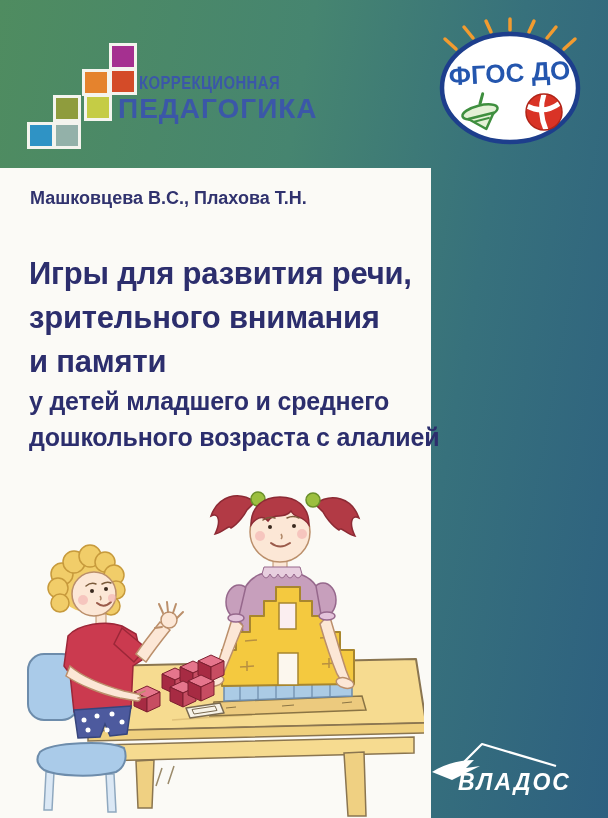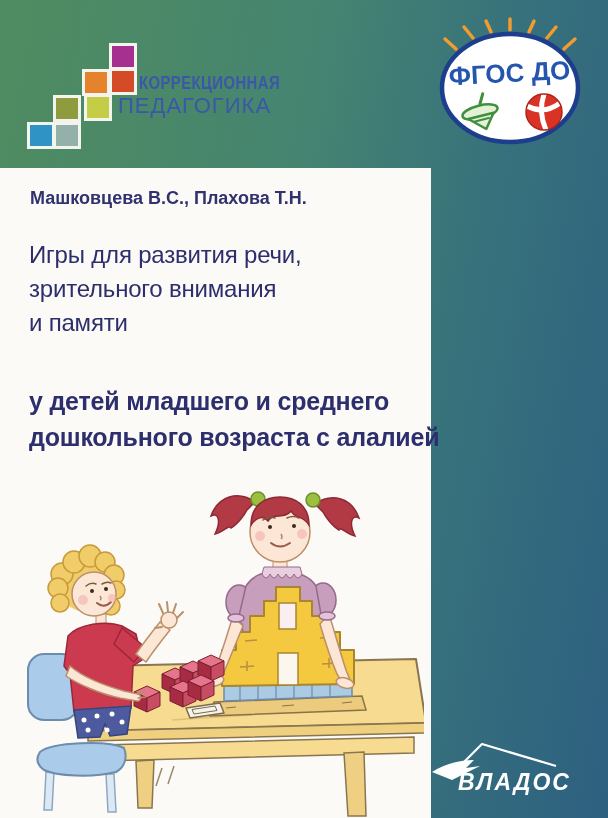--- a/index.html
+++ b/index.html
@@ -5,25 +5,25 @@
   html,body{margin:0;padding:0;}
   body{width:608px;height:818px;font-family:"Liberation Sans",sans-serif;background:#ffffff;}
   .cover{position:absolute;left:0;top:0;width:608px;height:818px;overflow:hidden;
          background:linear-gradient(100deg,#4f8c60 0%,#468570 42%,#37717c 70%,#2d6080 100%);}
   
   .panel{position:absolute;left:0;top:168px;width:431px;height:650px;background:#fbfaf6;}
   
   .sq{position:absolute;width:22px;height:21px;border:3px solid #f4f4ee;box-sizing:content-box;}
   .series-line1{position:absolute;left:139px;top:73px;font-size:17.5px;font-weight:bold;
                 color:#3b57a8;transform:scaleX(.85);transform-origin:left top;letter-spacing:0.5px;white-space:nowrap;}
-  .series-line2{position:absolute;left:118px;top:93px;font-size:22px;font-weight:normal;
+  .series-line2{position:absolute;left:118px;top:93px;font-size:28px;font-weight:bold;
                 color:#3b57a8;letter-spacing:1px;white-space:nowrap;}
   
   .authors{position:absolute;left:30px;top:188px;font-size:18px;font-weight:bold;color:#30326e;}
-  .title{position:absolute;left:29px;top:238px;font-size:24px;font-weight:normal;color:#2c2e6d;
+  .title{position:absolute;left:29px;top:252px;font-size:31px;font-weight:bold;color:#2c2e6d;
          line-height:1.42;white-space:pre-line;letter-spacing:-0.2px;}
   .subtitle{position:absolute;left:29px;top:384px;font-size:25px;font-weight:bold;color:#2c2e6d;
             line-height:1.42;white-space:pre-line;letter-spacing:-0.2px;}
   .badge-svg{position:absolute;left:428px;top:16px;width:164px;height:132px;}
   .illustration{position:absolute;left:12px;top:470px;width:412px;height:348px;}
   .publisher-svg{position:absolute;left:430px;top:736px;width:152px;height:64px;}
 </style>
 </head>
 <body>
 

